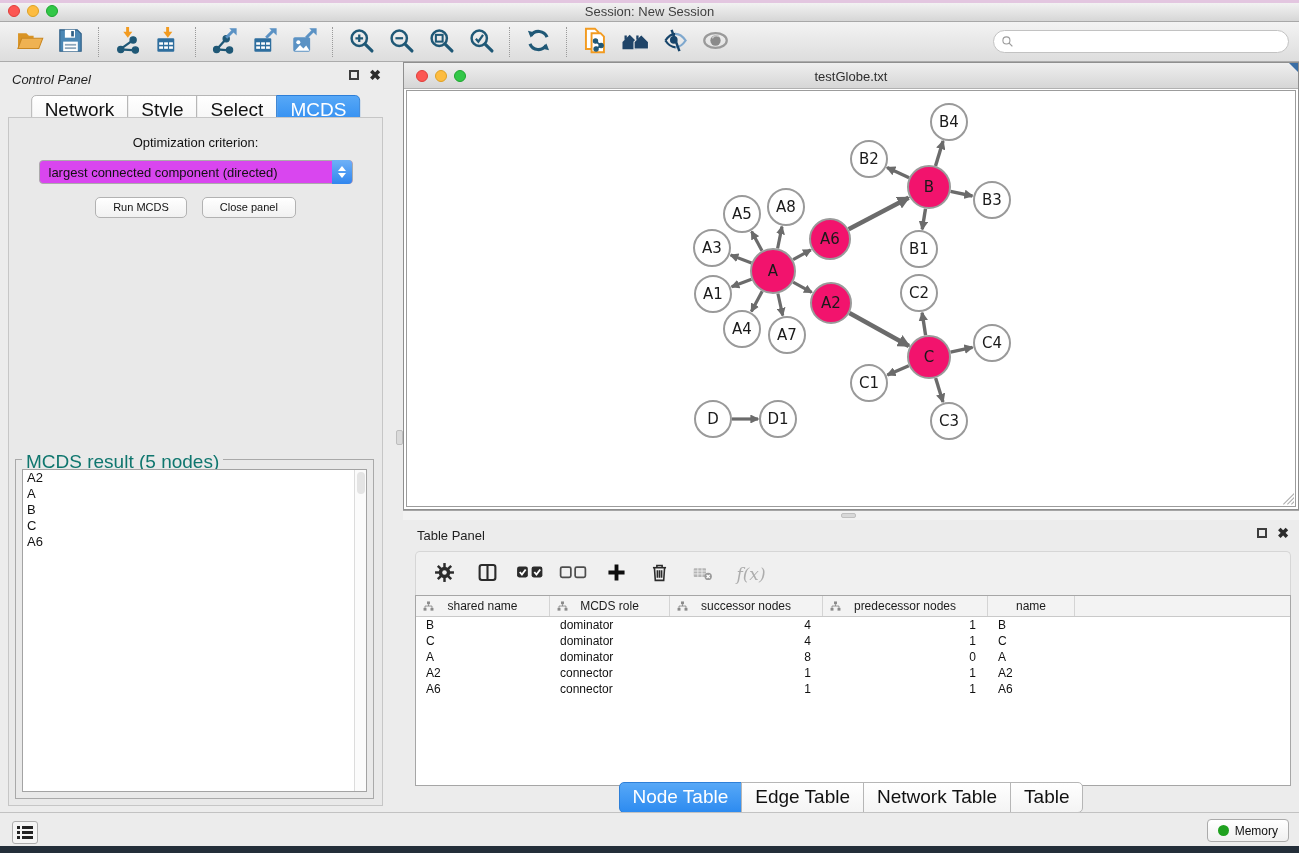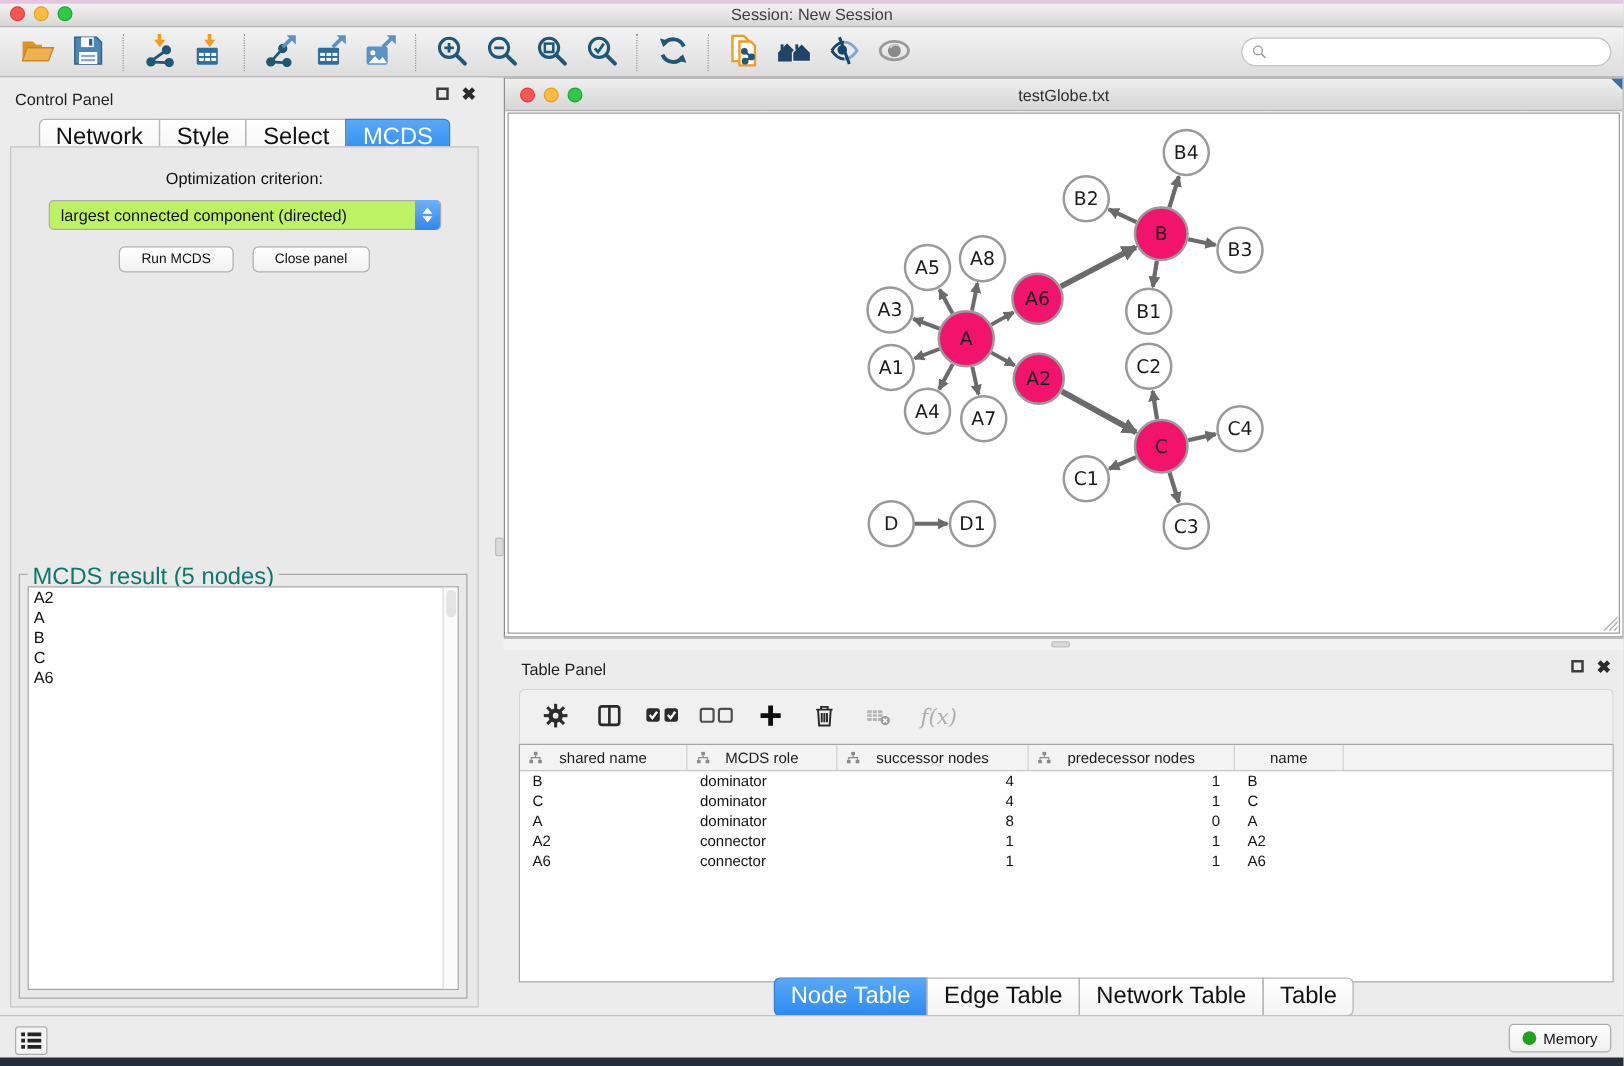--- a/index.html
+++ b/index.html
@@ -29,30 +29,30 @@
     border:1px solid #c2c2c2; border-radius:12px; display:flex; align-items:center; padding-left:7px; }
   .search-box svg { width:13px; height:13px; }
   .search-box input { border:none; outline:none; flex:1; height:18px; font-size:12px; background:transparent; font-family:"Liberation Sans",sans-serif; }
   
   .panel-title { font-size:13px; color:#1f1f1f; }
   .win-btns { position:absolute; right:10px; top:8px; display:flex; align-items:center; gap:10px; }
   .float-box { width:10px; height:10px; border:2px solid #3d3d3d; background:transparent; }
   .close-x { font-size:14px; font-weight:bold; color:#2c2c2c; line-height:10px; }
   
   .control-panel { position:absolute; left:0; top:62px; width:391px; height:750px; background:#ececec; }
-  .control-panel .panel-title { position:absolute; left:12px; top:10px; }
+  .control-panel .panel-title { position:absolute; left:12px; top:10px;font-style:italic; }
   .cp-tabs { position:absolute; top:33px; left:50%; transform:translateX(-50%); display:flex; }
   .seg-tab { padding:3px 13px 4px; background:linear-gradient(#ffffff,#f4f4f4); border:1px solid #b6b6b6;
     margin-left:-1px; font-size:19px; color:#111; white-space:nowrap; cursor:default; }
   .seg-tab:first-child { border-radius:5px 0 0 5px; margin-left:0; }
   .seg-tab:last-child { border-radius:0 5px 5px 0; }
   .seg-tab.active { background:linear-gradient(#57a8f7,#2d8bf0); border-color:#2d7fd8; color:#fff; }
   .cp-content { position:absolute; left:8px; right:8px; top:55px; bottom:6px; background:#e9e9e9; border:1px solid #c6c6c6; }
   .opt-label { text-align:center; margin-top:17px; font-size:13px; color:#111; }
-  .dropdown { position:relative; width:314px; height:24px; margin:10px auto 12px; background:#bef264;
+  .dropdown { position:relative; width:314px; height:24px; margin:10px auto 12px; background:#d946ef;
     border:1px solid #ababab; border-radius:4px; }
   .dropdown .dd-text { position:absolute; left:9px; top:4px; font-size:13px; color:#111; white-space:nowrap; }
   .dd-stepper { position:absolute; right:0; top:-1px; width:20px; height:24px; border-radius:0 4px 4px 0;
     background:linear-gradient(#6fb1f7,#3186ee); display:flex; flex-direction:column; align-items:center; justify-content:center; gap:2px; }
   .dd-up { width:0; height:0; border-left:4px solid transparent; border-right:4px solid transparent; border-bottom:5px solid #fff; }
   .dd-down { width:0; height:0; border-left:4px solid transparent; border-right:4px solid transparent; border-top:5px solid #fff; }
   .cp-buttons { display:flex; justify-content:center; gap:15px; margin-top:13px; }
   .mac-btn { background:linear-gradient(#ffffff,#f1f1f1); border:1px solid #b2b2b2; border-radius:5px;
     padding:3px 17px 4px; font-size:11px; color:#111; cursor:default; }
   .result-box { position:absolute; left:6px; right:8px; top:341px; bottom:6px; border:1px solid #a9a9a9; }

